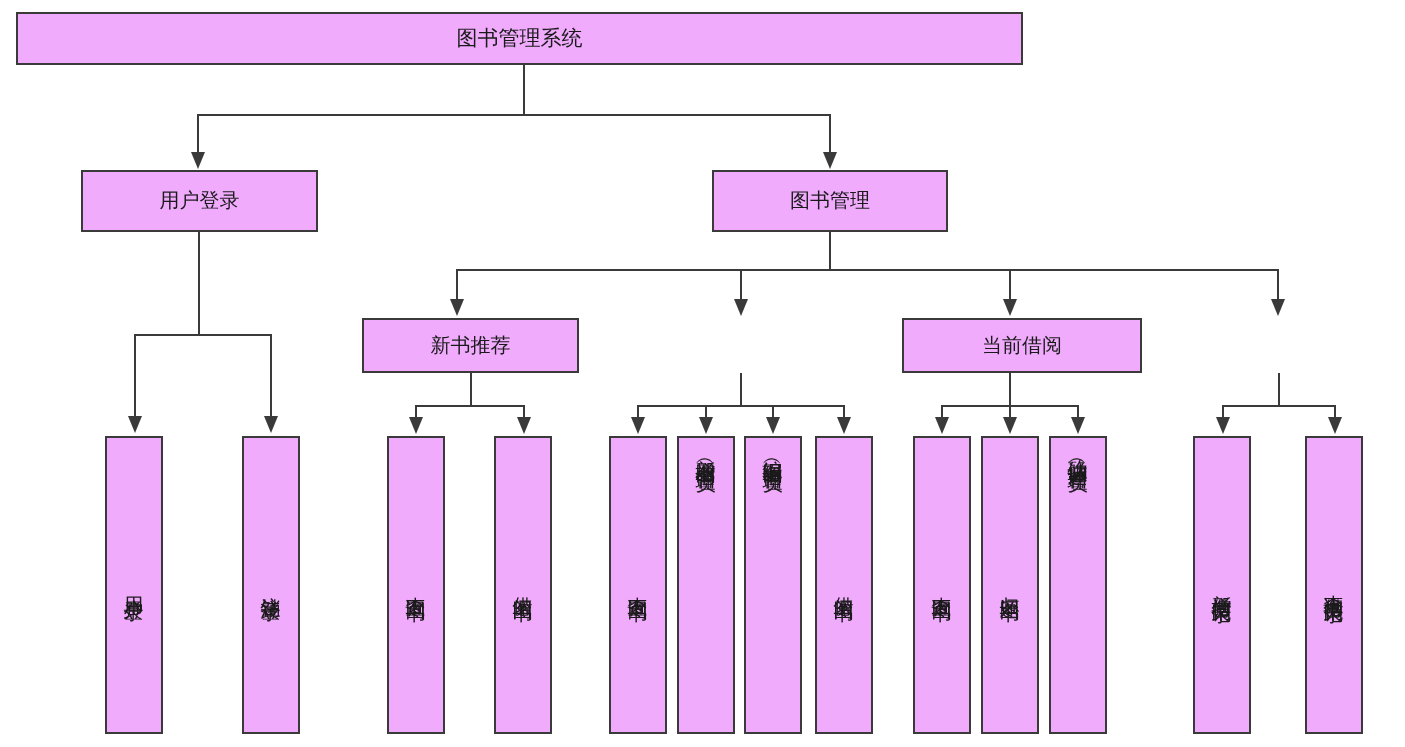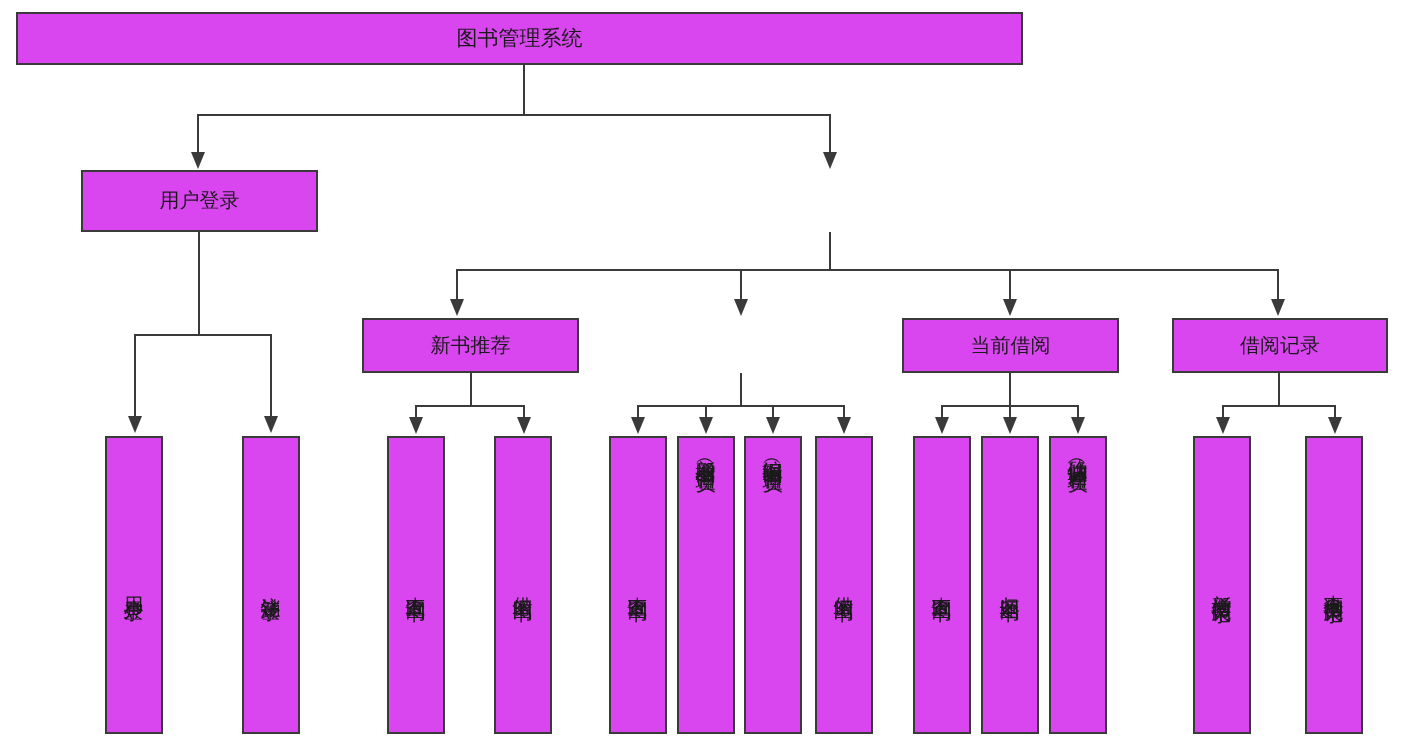--- a/index.html
+++ b/index.html
@@ -12,21 +12,21 @@
     position:relative;
     width:1405px;
     height:747px;
     background:#ffffff;
     overflow:hidden;
   }
   
   .node{
     position:absolute;
     box-sizing:border-box;
-    background:#d946ef;
+    background:#f0abfc;
     border:2px solid #3a3a3a;
     display:flex;
     align-items:center;
     justify-content:center;
     text-align:center;
     color:#1a1a1a;
     line-height:1.18;
   }
   .node.root{font-size:21px;}
   .node.lvl1{font-size:20px;}
@@ -84,20 +84,23 @@
 
   <div class="seg h" style="left:197px;top:114px;width:634px;"></div>
 
   <div class="seg v" style="left:197px;top:114px;height:40px;"></div>
   <div class="arrow" style="left:191px;top:152px;"></div>
   <div class="seg v" style="left:829px;top:114px;height:40px;"></div>
   <div class="arrow" style="left:823px;top:152px;"></div>
 
   <div class="node lvl1" style="left:81px;top:170px;width:237px;height:62px;">
     <span>用户登录</span>
+  </div>
+  <div class="node lvl1" style="left:712px;top:170px;width:236px;height:62px;">
+    <span>图书管理</span>
   </div>
 
   <div class="seg v" style="left:198px;top:232px;height:103px;"></div>
   <div class="seg h" style="left:134px;top:334px;width:138px;"></div>
   <div class="seg v" style="left:134px;top:334px;height:84px;"></div>
   <div class="arrow" style="left:128px;top:416px;"></div>
   <div class="seg v" style="left:270px;top:334px;height:84px;"></div>
   <div class="arrow" style="left:264px;top:416px;"></div>
 
   <div class="seg v" style="left:829px;top:232px;height:39px;"></div>
@@ -107,25 +110,22 @@
   <div class="seg v" style="left:740px;top:269px;height:32px;"></div>
   <div class="arrow" style="left:734px;top:299px;"></div>
   <div class="seg v" style="left:1009px;top:269px;height:32px;"></div>
   <div class="arrow" style="left:1003px;top:299px;"></div>
   <div class="seg v" style="left:1277px;top:269px;height:32px;"></div>
   <div class="arrow" style="left:1271px;top:299px;"></div>
 
   <div class="node lvl2" style="left:362px;top:318px;width:217px;height:55px;font-family:Liberation Serif, serif;">
     <span>新书推荐</span>
   </div>
-  <div class="node lvl2" style="left:902px;top:318px;width:217px;height:55px;">
+  <div class="node lvl2" style="left:902px;top:318px;width:240px;height:55px;">
     <span>当前借阅</span>
-  </div>
-  <div class="node lvl2" style="left:1172px;top:318px;width:216px;height:55px;">
-    <span>借阅记录</span>
   </div>
 
   <div class="seg v" style="left:470px;top:373px;height:33px;"></div>
   <div class="seg h" style="left:415px;top:405px;width:110px;"></div>
   <div class="seg v" style="left:415px;top:405px;height:14px;"></div>
   <div class="arrow" style="left:409px;top:417px;"></div>
   <div class="seg v" style="left:523px;top:405px;height:14px;"></div>
   <div class="arrow" style="left:517px;top:417px;"></div>
 
   <div class="seg v" style="left:740px;top:373px;height:33px;"></div>

